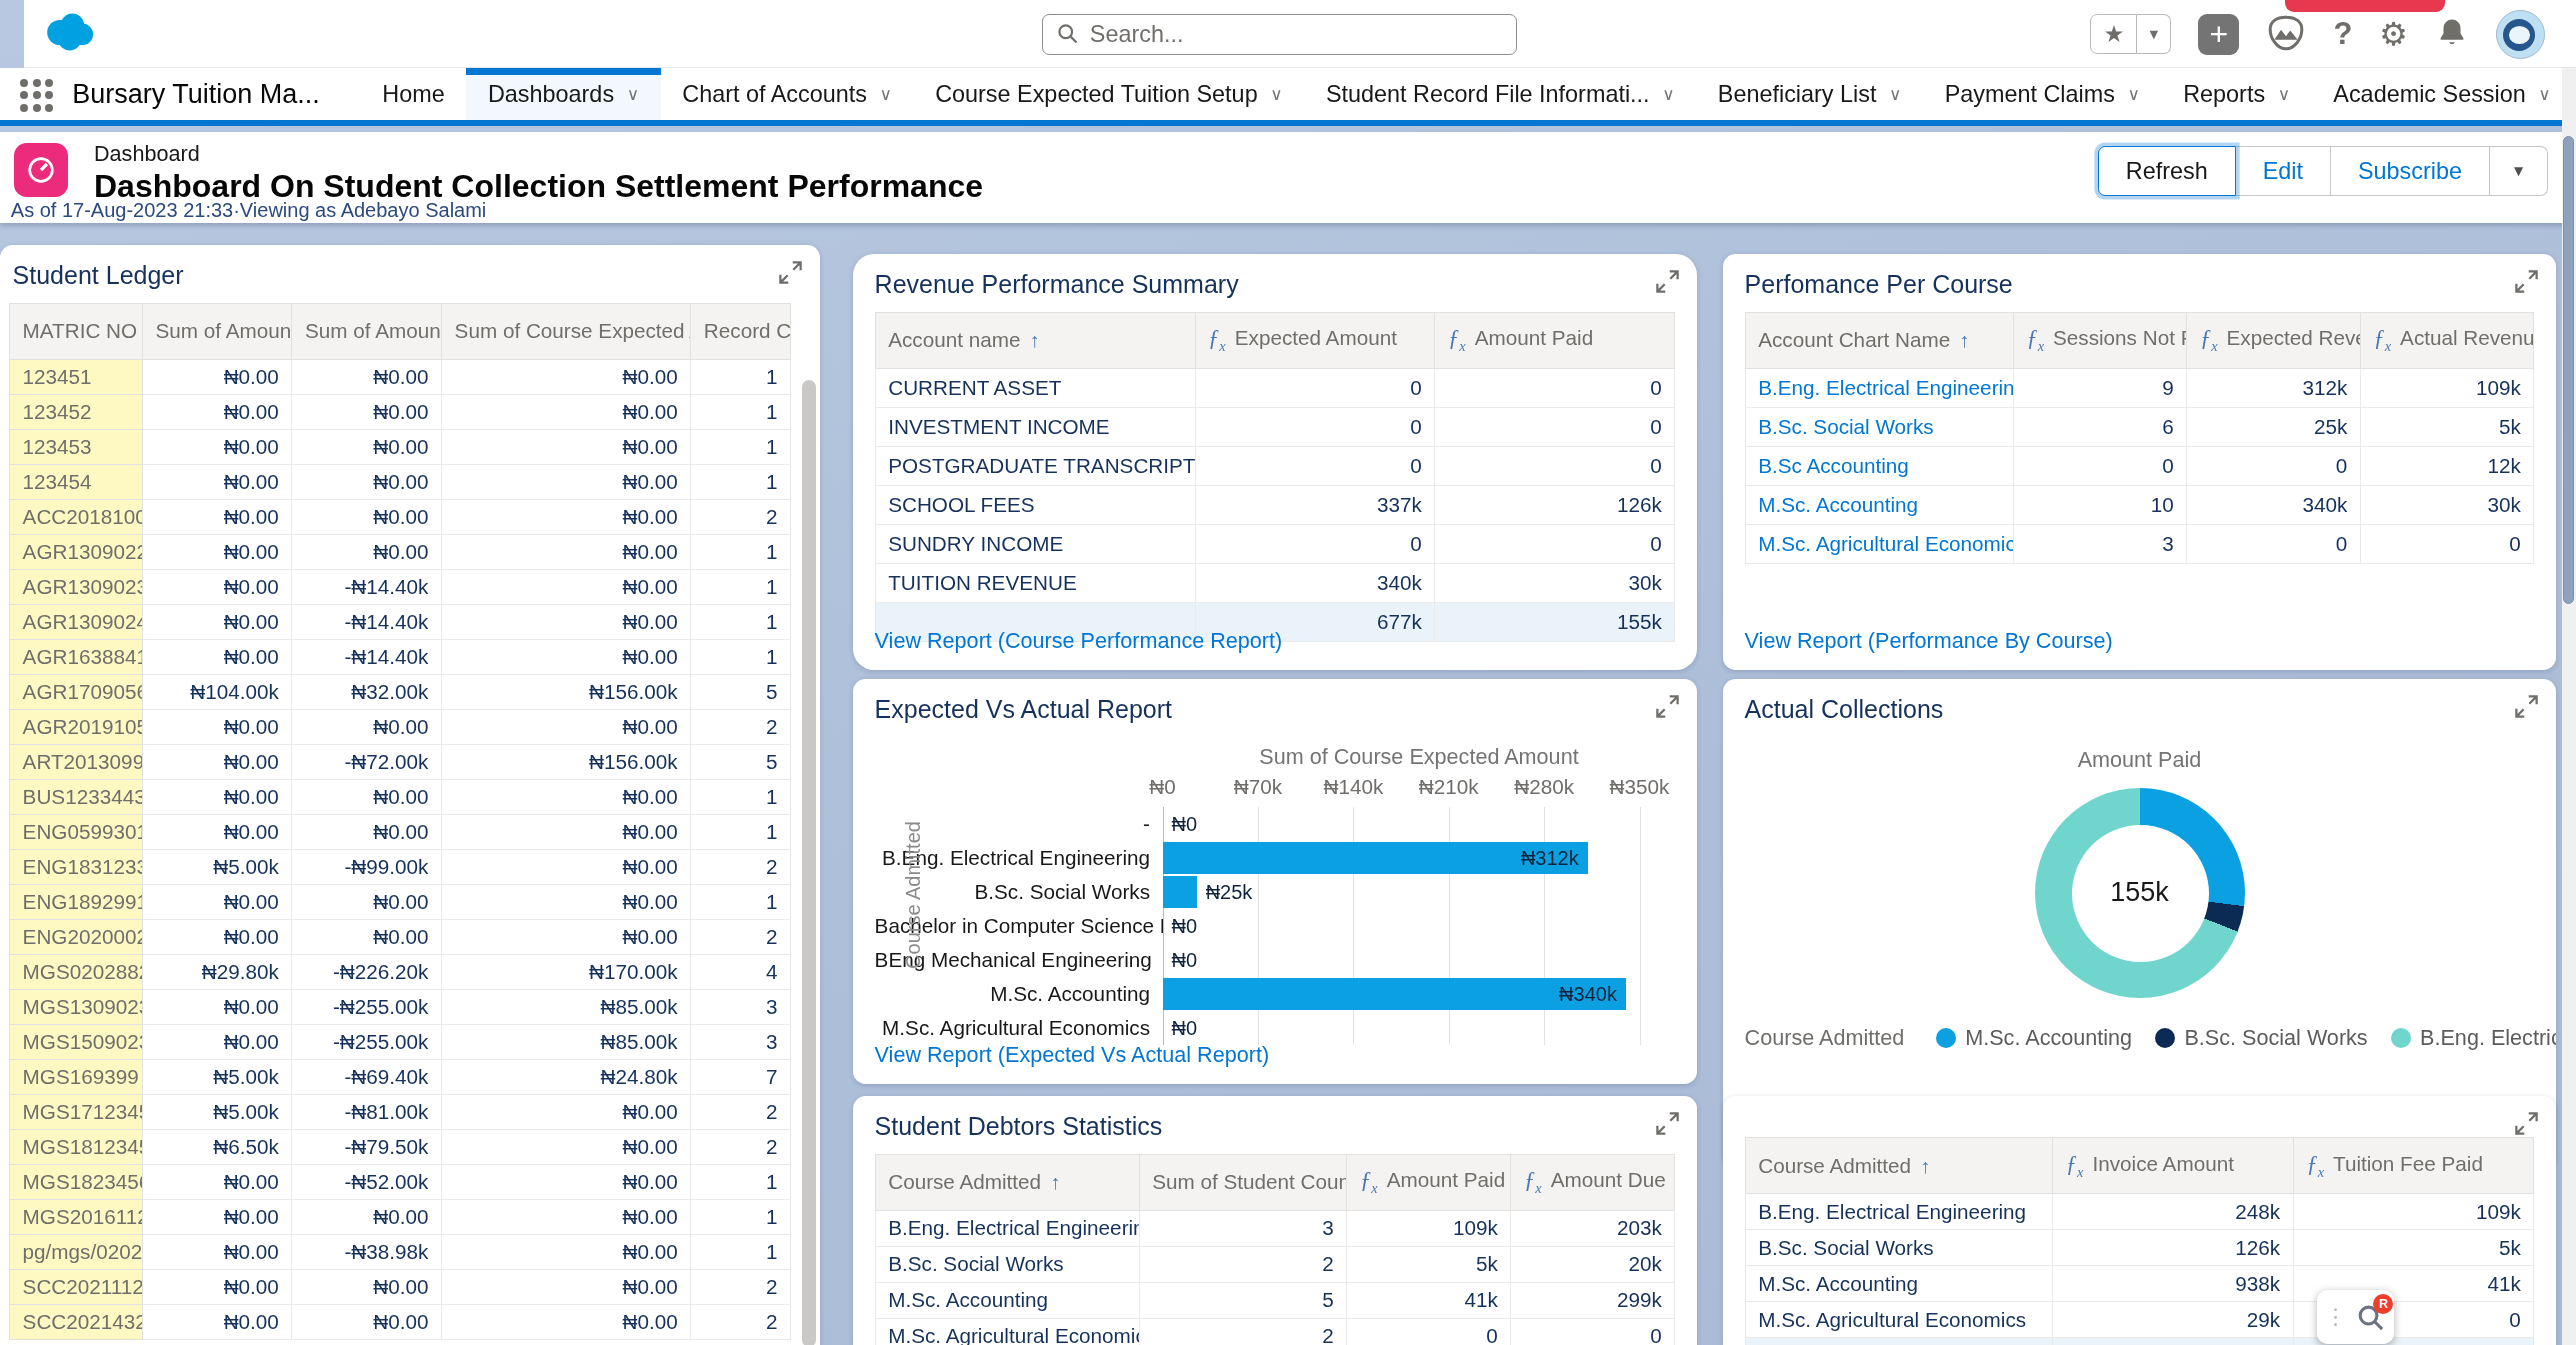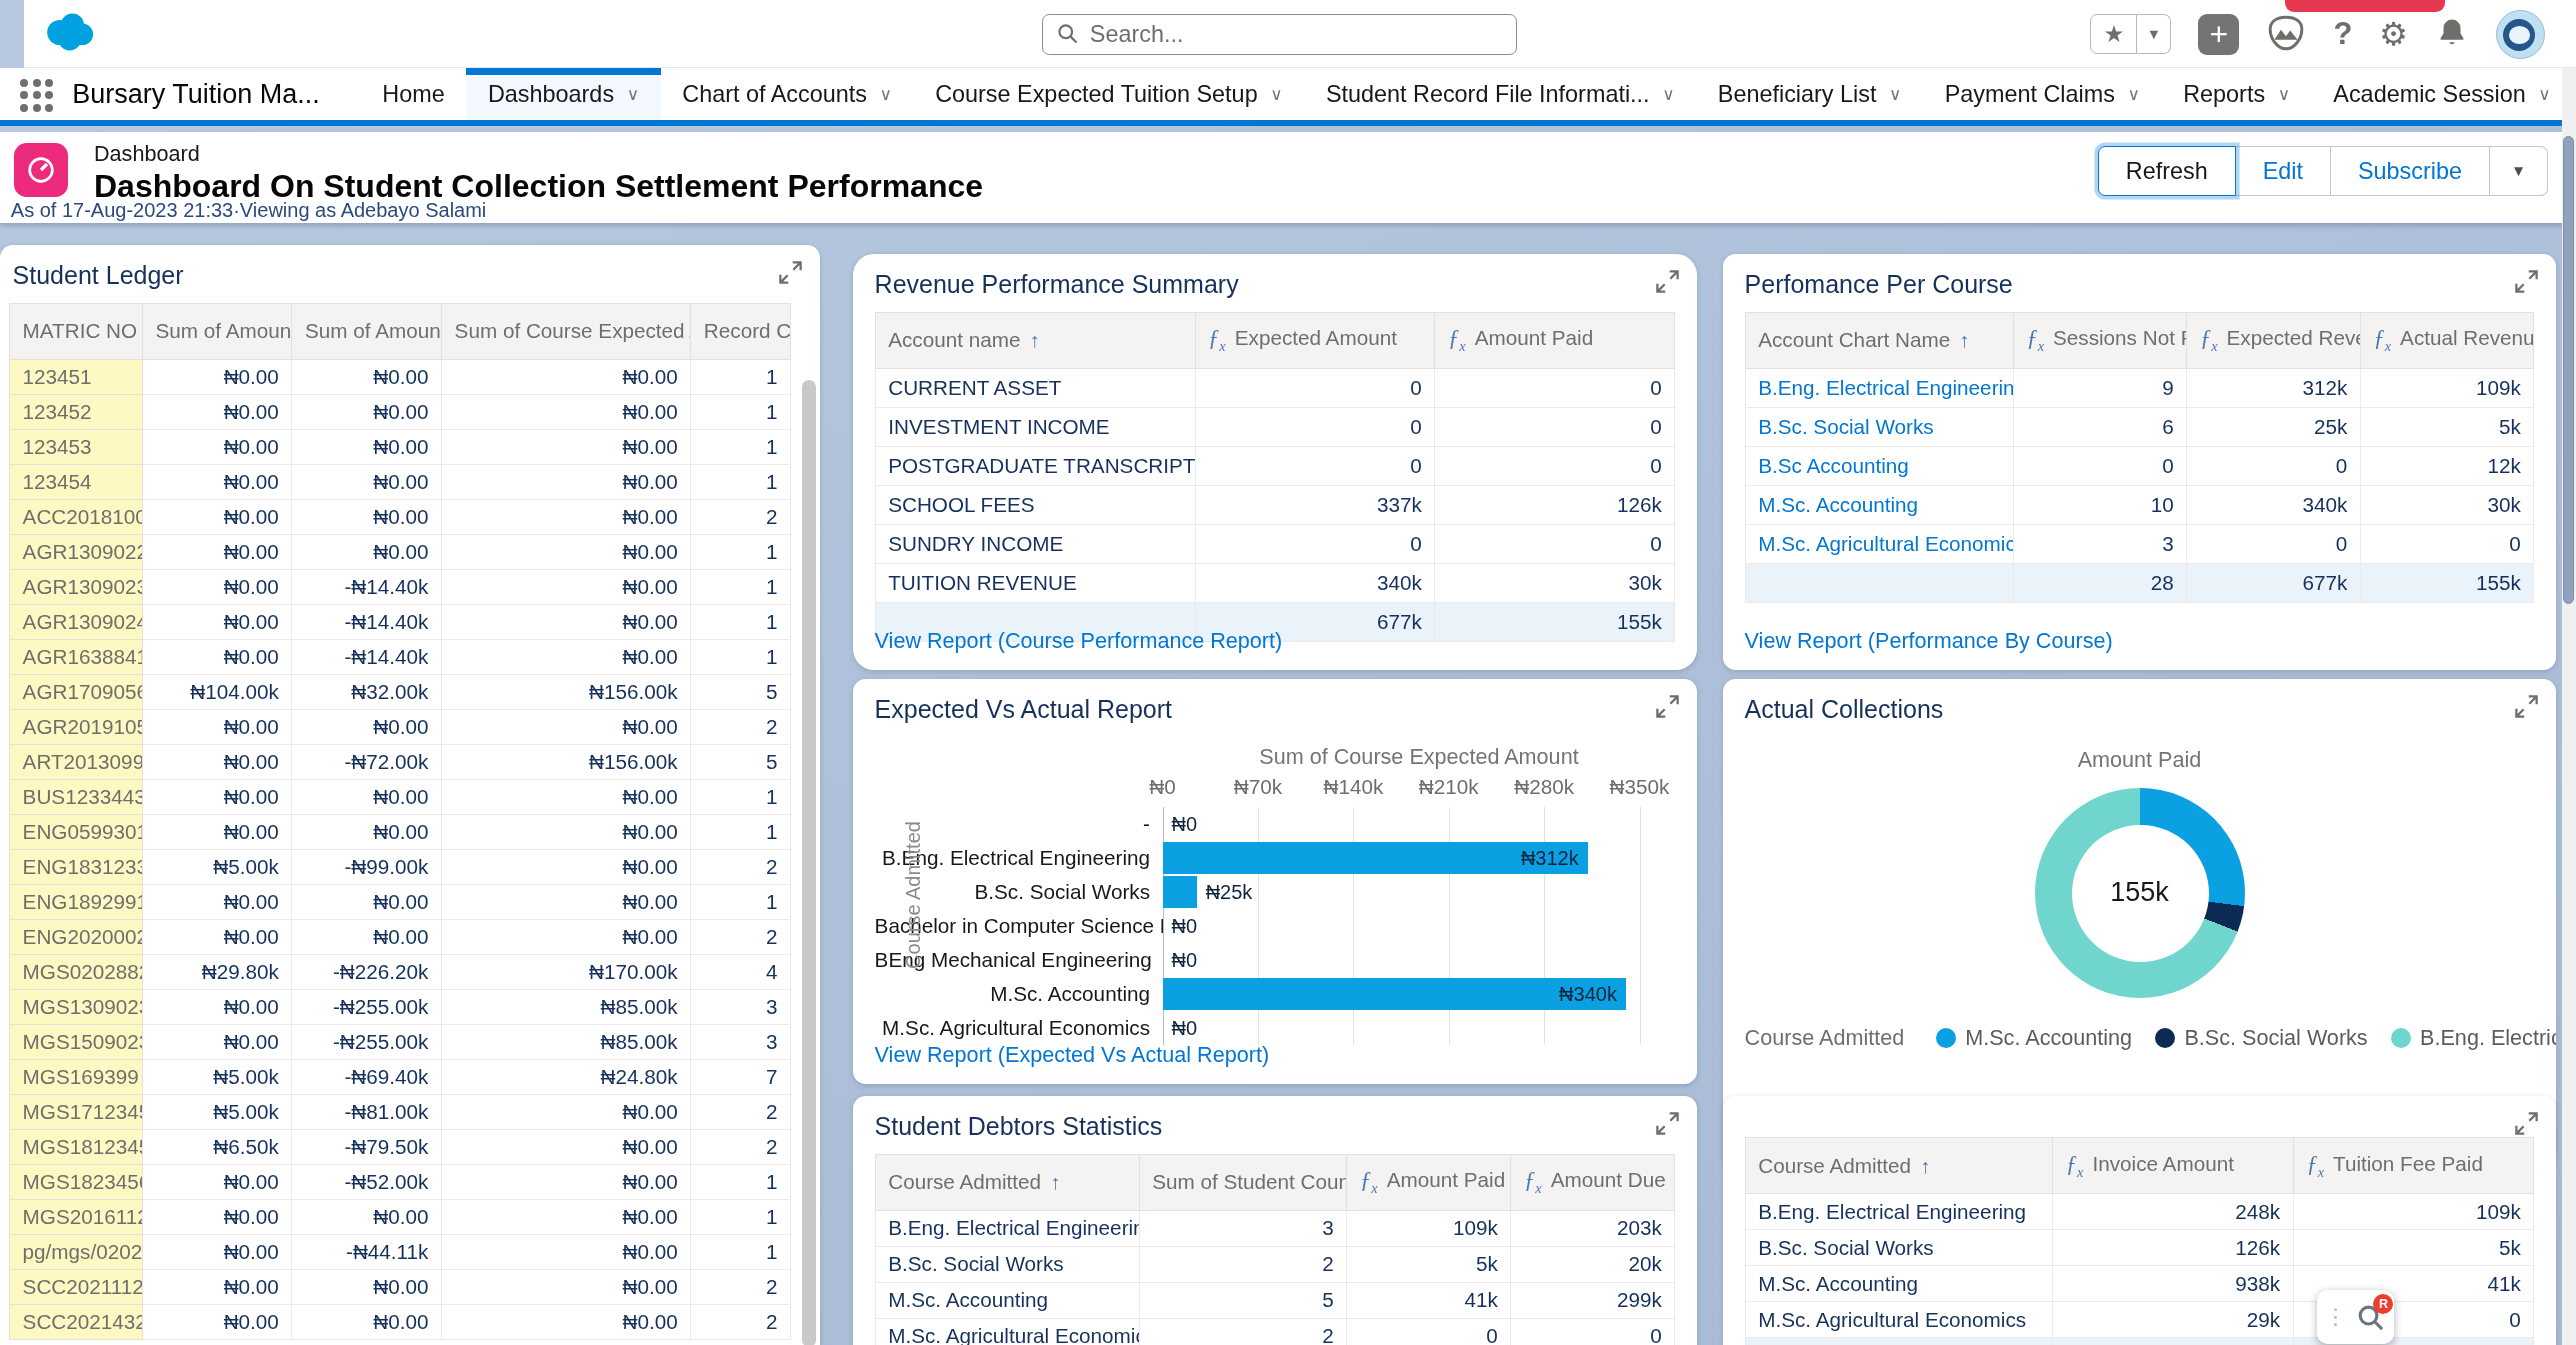--- a/index.html
+++ b/index.html
@@ -470,21 +470,21 @@
           <tr>
             <td class="rowhdr">MGS2016112</td>
             <td class="num">₦0.00</td>
             <td class="num">₦0.00</td>
             <td class="num">₦0.00</td>
             <td class="num">1</td>
           </tr>
           <tr>
             <td class="rowhdr">pg/mgs/0202882</td>
             <td class="num">₦0.00</td>
-            <td class="num">-₦44.11k</td>
+            <td class="num">-₦38.98k</td>
             <td class="num">₦0.00</td>
             <td class="num">1</td>
           </tr>
           <tr>
             <td class="rowhdr">SCC2021112</td>
             <td class="num">₦0.00</td>
             <td class="num">₦0.00</td>
             <td class="num">₦0.00</td>
             <td class="num">2</td>
           </tr>
@@ -606,26 +606,20 @@
             <td class="linkcell">M.Sc. Accounting</td>
             <td class="num">10</td>
             <td class="num">340k</td>
             <td class="num">30k</td>
           </tr>
           <tr>
             <td class="linkcell">M.Sc. Agricultural Economics</td>
             <td class="num">3</td>
             <td class="num">0</td>
             <td class="num">0</td>
-          </tr>
-          <tr class="total">
-            <td></td>
-            <td class="num">28</td>
-            <td class="num">677k</td>
-            <td class="num">155k</td>
           </tr>
         </tbody>
       </table>
     <a class="vrlink">View Report (Performance By Course)</a>
   </section>
 
   <section class="panel" id="panel-expected">
     <div class="ptitle">Expected Vs Actual Report</div>
     <span class="expand">
       <svg viewBox="0 0 24 24" fill="none" stroke="currentColor" stroke-width="2">

